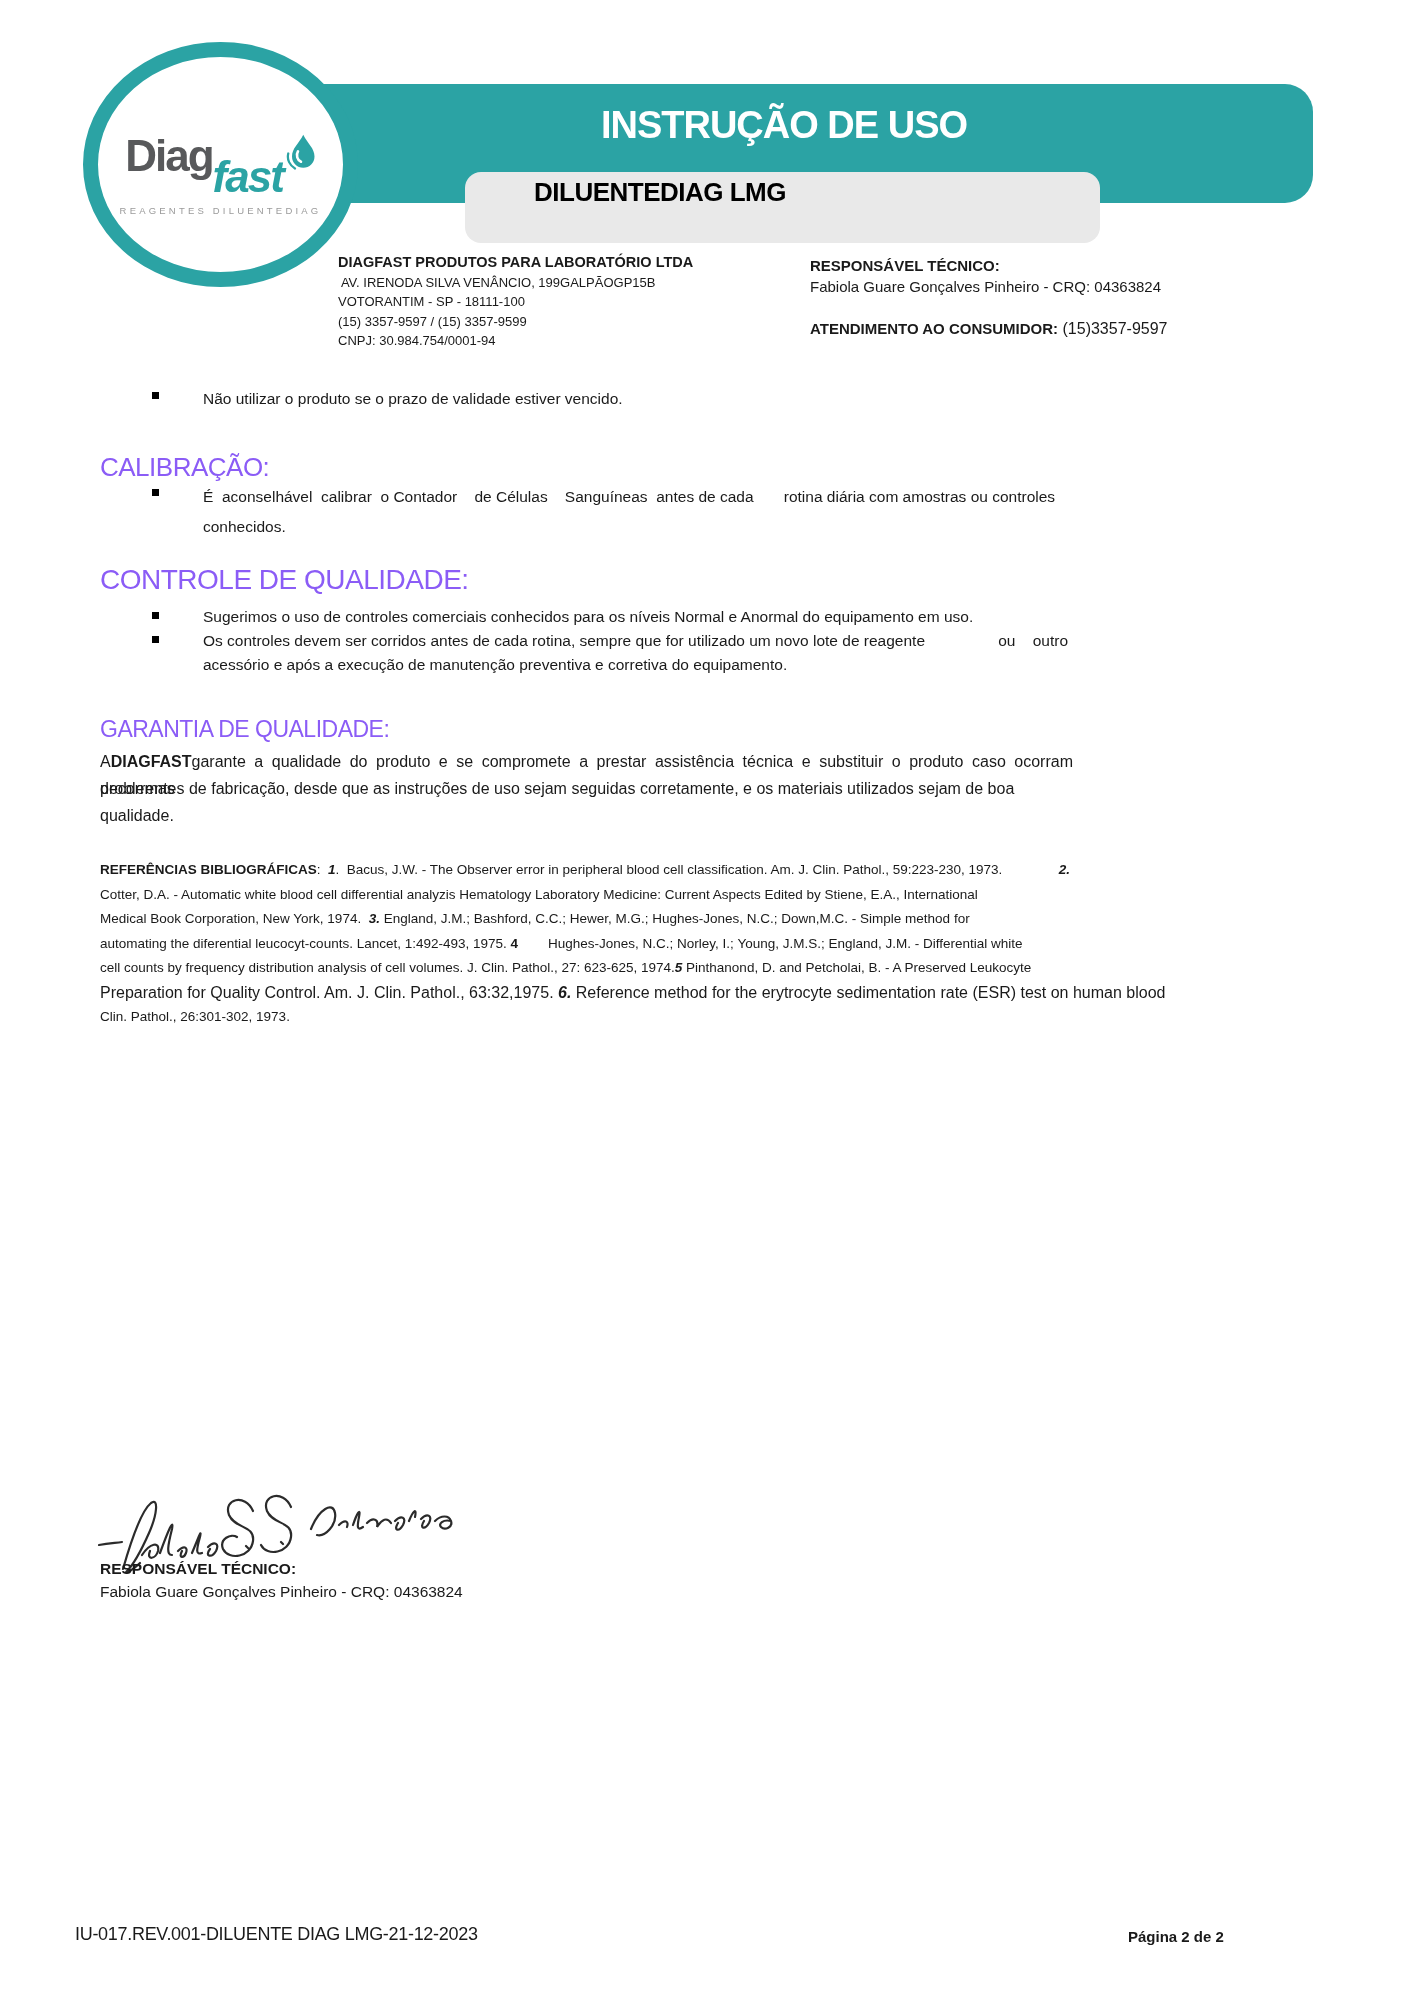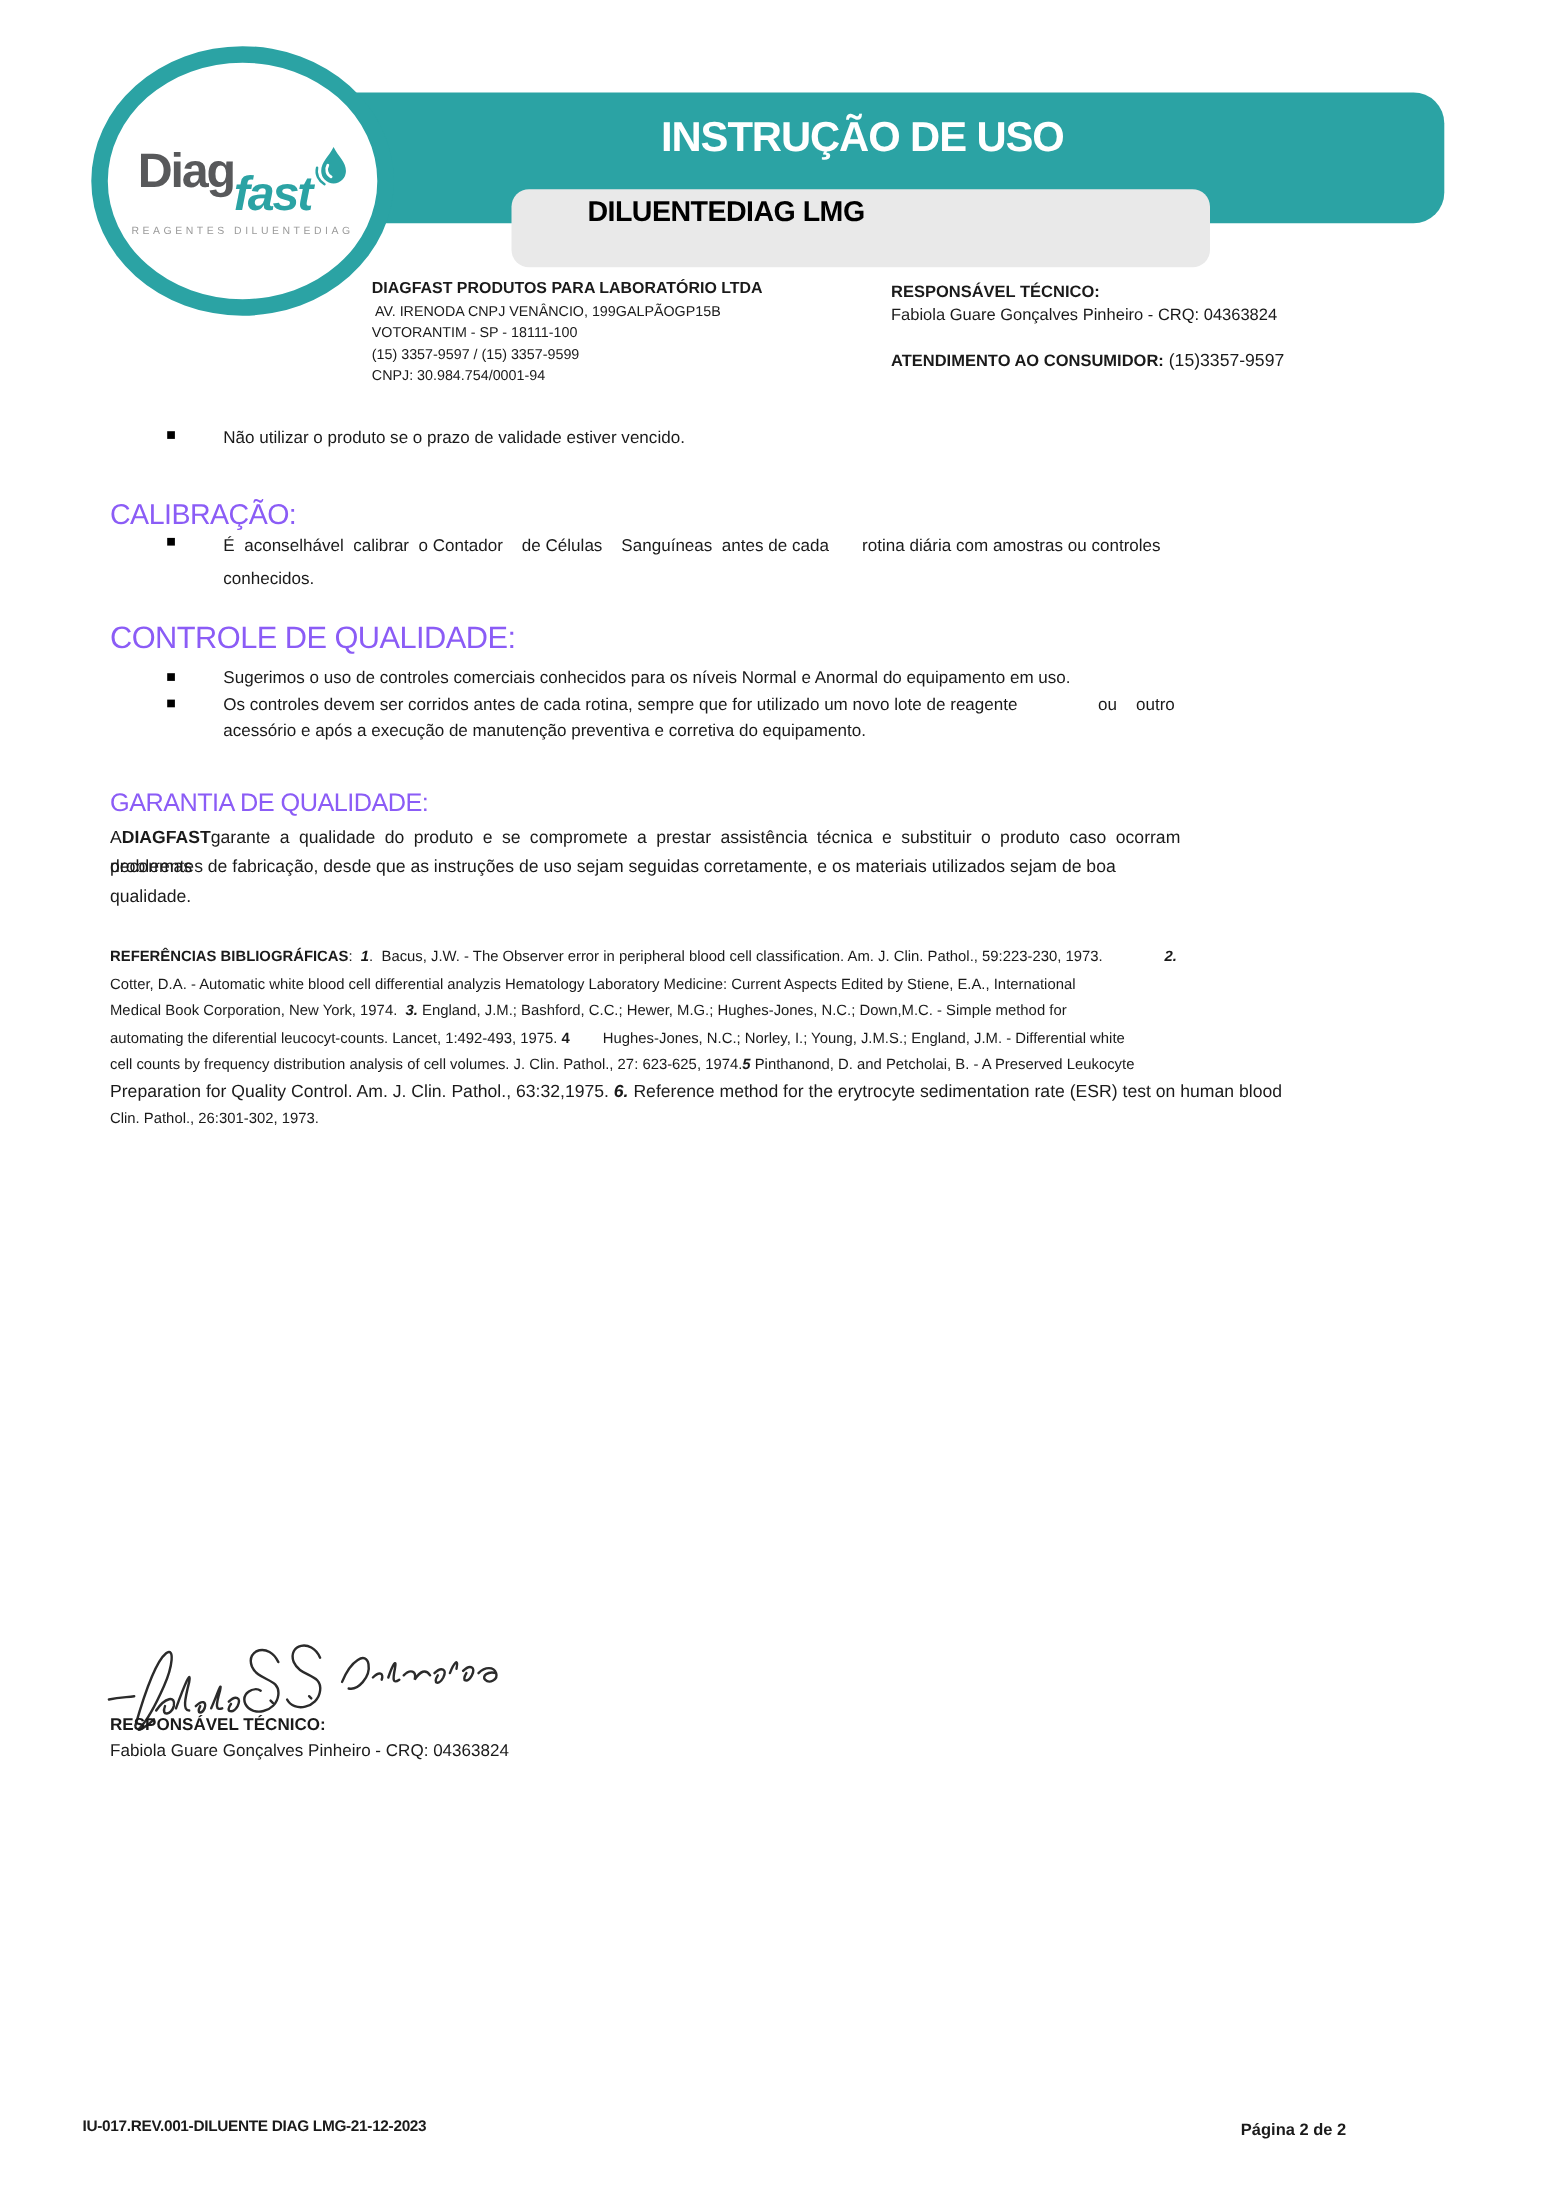--- a/index.html
+++ b/index.html
@@ -52,21 +52,21 @@
   .refs{left:100px;top:858px;font-size:13.5px;line-height:24.5px;}
   .ref-line{white-space:pre;height:24.5px;}
   .ref-big{font-size:16px;}
   .seg-bold{font-weight:bold;}
   .seg-bi{font-weight:bold;font-style:italic;}
 
   
   .sig-svg{left:95px;top:1483px;}
   .sig-label{left:100px;top:1560px;font-size:15.5px;font-weight:bold;}
   .sig-name{left:100px;top:1583px;font-size:15.5px;}
-  .footer-left{left:75px;top:1924px;font-size:14px;font-weight:bold;letter-spacing:-0.3px;}
+  .footer-left{left:75px;top:1924px;font-size:18px;font-weight:normal;letter-spacing:-0.3px;}
   .footer-right{left:1128px;top:1928px;font-size:15px;font-weight:bold;}
 </style>
 </head>
 <body>
 
 <div class="page">
 
   <div class="abs banner">
     <div class="abs banner-title">INSTRUÇÃO DE USO</div>
   </div>
@@ -85,21 +85,21 @@
           <path d="M20,38 c-5,-2 -7,-9 -4,-14" stroke="#ffffff" fill="none" stroke-width="3.4" stroke-linecap="round"></path>
           <path d="M12,47 C5,43 1,35 3,27" stroke="#2ba3a4" fill="none" stroke-width="3" stroke-linecap="round"></path>
         </svg>
       </span>
     </div>
     <div class="logo-tagline">REAGENTES DILUENTEDIAG</div>
   </div>
 
   <div class="abs company">
     <div class="company-name">DIAGFAST PRODUTOS PARA LABORATÓRIO LTDA</div>
-    <div class="pre"> AV. IRENODA CNPJ VENÂNCIO, 199GALPÃOGP15B</div>
+    <div class="pre"> AV. IRENODA SILVA VENÂNCIO, 199GALPÃOGP15B</div>
     <div>VOTORANTIM - SP - 18111-100</div>
     <div>(15) 3357-9597 / (15) 3357-9599</div>
     <div>CNPJ: 30.984.754/0001-94</div>
   </div>
 
   <div class="abs tech">
     <div class="tech-label">RESPONSÁVEL TÉCNICO:</div>
     <div class="tech-name">Fabiola Guare Gonçalves Pinheiro - CRQ: 04363824</div>
     <div class="consumer">
       <span class="consumer-label">ATENDIMENTO AO CONSUMIDOR:</span><span class="consumer-value"> (15)3357-9597</span>

